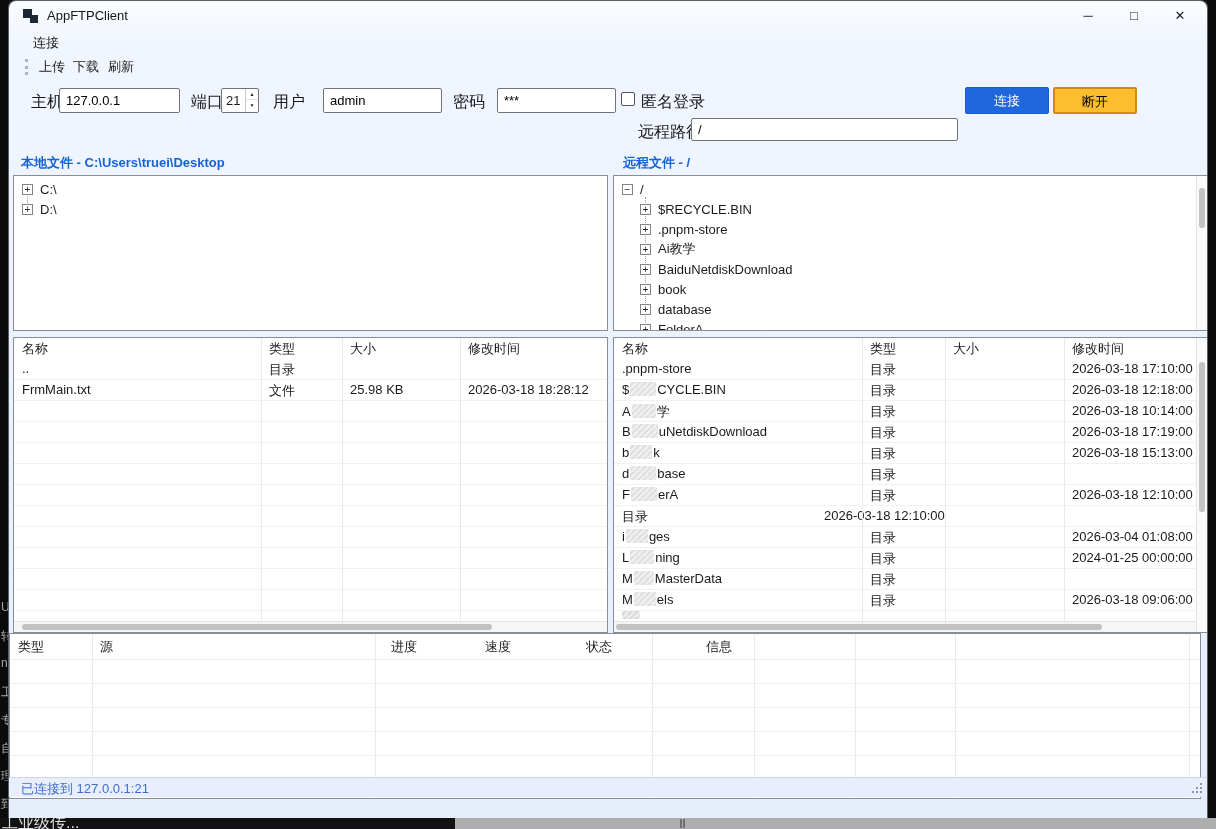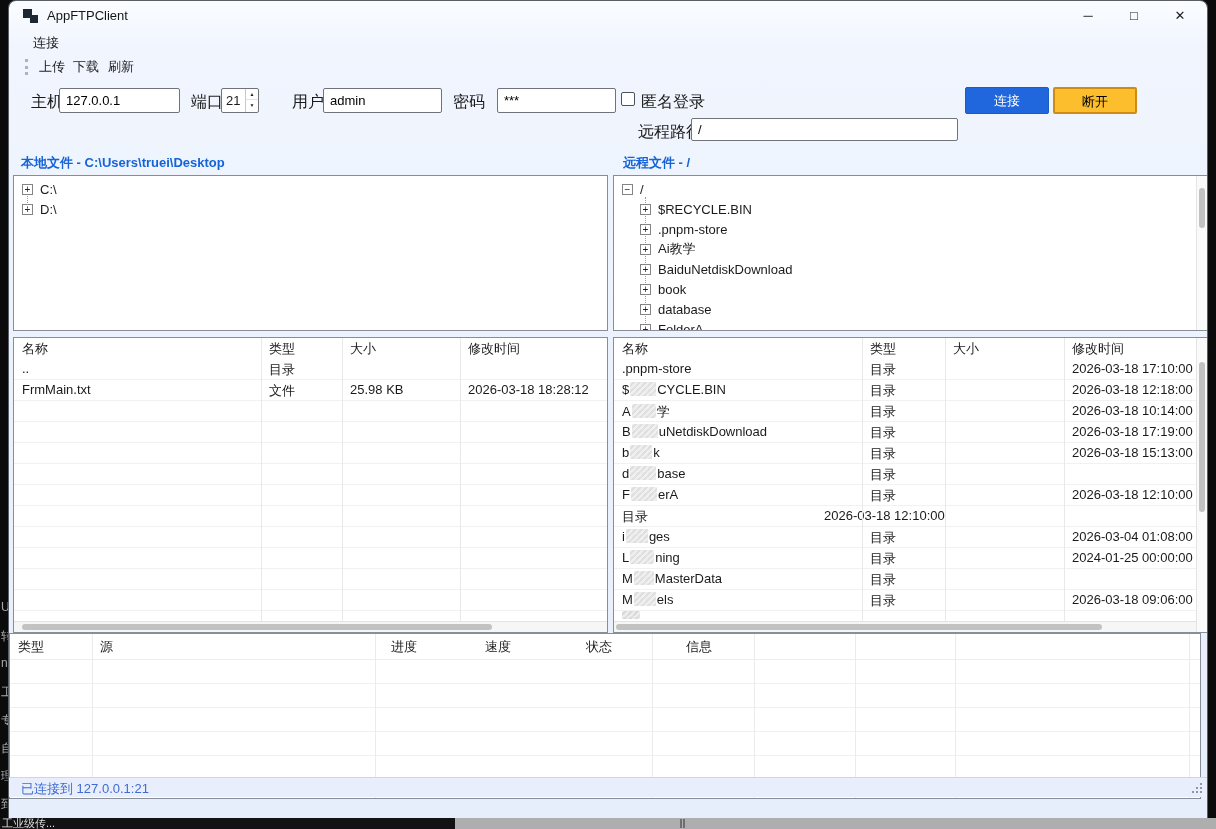--- a/index.html
+++ b/index.html
@@ -3,21 +3,21 @@
 <meta charset="utf-8">
 <style>
   * { margin:0; padding:0; box-sizing:border-box; }
   html,body { width:1216px; height:829px; overflow:hidden; }
   body { background:#0b0b0b; font-family:"Liberation Sans","DejaVu Sans",sans-serif; color:#1a1a1a; position:relative; }
 
   
   .left-strip { position:absolute; left:0; top:0; width:8px; height:829px; overflow:hidden; }
   .left-strip span { position:absolute; left:1px; color:#cfcfcf; opacity:.8; font-size:12px; white-space:nowrap; }
   .bottom-strip { position:absolute; left:0; top:818px; width:1216px; height:11px; }
-  .bs-black { position:absolute; left:0; top:0; width:455px; height:11px; background:#121212; color:#dedede; font-size:11px; line-height:10px; padding-left:2px; overflow:hidden; }
+  .bs-black { position:absolute; left:0; top:0; width:455px; height:11px; background:#121212; color:#dedede; font-size:16px; line-height:10px; padding-left:2px; overflow:hidden; }
   .bs-gray { position:absolute; left:455px; top:0; width:761px; height:11px; background:#aeaeae; }
   .bs-div { position:absolute; left:680px; top:1px; width:5px; height:9px; border-left:2px solid #6f6f6f; border-right:2px solid #6f6f6f; }
 
   
   .window { position:absolute; left:8px; top:0; width:1200px; height:818px;
     background:linear-gradient(180deg,#fafcff 0%,#f0f5fe 6%,#e7eefb 100%);
     border:1px solid #5a5f66; border-bottom:none; border-radius:8px 8px 0 0; overflow:hidden; }
 
   .titlebar { position:absolute; left:0; top:0; width:100%; height:30px; }
   .app-icon { position:absolute; left:14px; top:8px; width:16px; height:15px; }
@@ -39,21 +39,21 @@
   
   .conn-row { position:absolute; left:0; top:84px; width:100%; height:32px; }
   .lbl { position:absolute; top:7px; font-size:16px; }
   .tin { position:absolute; top:3px; height:25px; border:1px solid #6f737a; border-radius:2px; background:#fff; font-size:13px; padding:0 6px; font-family:inherit; outline:none; }
   .lbl-host { left:22px; }  .in-host { left:50px; width:121px; }
   .lbl-port { left:182px; } .port-box { position:absolute; left:212px; top:3px; width:38px; height:25px; border:1px solid #6f737a; border-radius:2px; background:#fff; }
   .port-val { position:absolute; left:4px; top:4px; font-size:13px; }
   .spin { position:absolute; right:0; top:0; width:13px; height:23px; border-left:1px solid #c9c9c9; }
   .spin span { display:block; height:11px; font-size:5px; line-height:11px; text-align:center; color:#222; }
   .spin .up { border-bottom:1px solid #e3e3e3; }
-  .lbl-user { left:283px; } .in-user { left:314px; width:119px; }
+  .lbl-user { left:264px; } .in-user { left:314px; width:119px; }
   .lbl-pass { left:444px; } .in-pass { left:488px; width:119px; }
   .cb { position:absolute; left:612px; top:7px; width:14px; height:14px; border:1px solid #4f545b; border-radius:2px; background:#fff; }
   .lbl-anon { left:632px; }
   .btn { position:absolute; top:2px; width:84px; height:27px; font-size:13px; text-align:center; line-height:25px; border-radius:2px; }
   .btn-connect { left:956px; background:#2066dc; color:#fff; border:1px solid #1c5cc7; }
   .btn-disconnect { left:1044px; background:#fcbe2d; color:#000; border:2px solid #cf8c15; }
 
   .path-row { position:absolute; left:0; top:116px; width:100%; height:26px; }
   .lbl-rpath { left:629px; top:5px; }
   .in-rpath { left:682px; top:1px; width:267px; height:23px; }
@@ -364,21 +364,21 @@
       </div>
   </div>
 
   <div class="transfer">
     <div id="transfer-header">
         <div class="thcell" style="width: 82px;">类型</div>
         <div class="thcell" style="width: 283px;">源</div>
         <div class="thcell" style="width: 102px; padding-left: 16px;">进度</div>
         <div class="thcell" style="width: 101px;">速度</div>
         <div class="thcell" style="width: 100px;">状态</div>
-        <div class="thcell" style="width: 234px;">信息</div>
+        <div class="thcell" style="width: 234px; margin-left: 20px;">信息</div>
       </div>
     <div class="tbody"></div>
     <div id="transfer-lines">
         <div class="tvline" style="left: 82px;"></div>
         <div class="tvline" style="left: 365px;"></div>
         <div class="tvline" style="left: 642px;"></div>
         <div class="tvline" style="left: 744px;"></div>
         <div class="tvline" style="left: 845px;"></div>
         <div class="tvline" style="left: 945px;"></div>
         <div class="tvline" style="left: 1179px;"></div>

